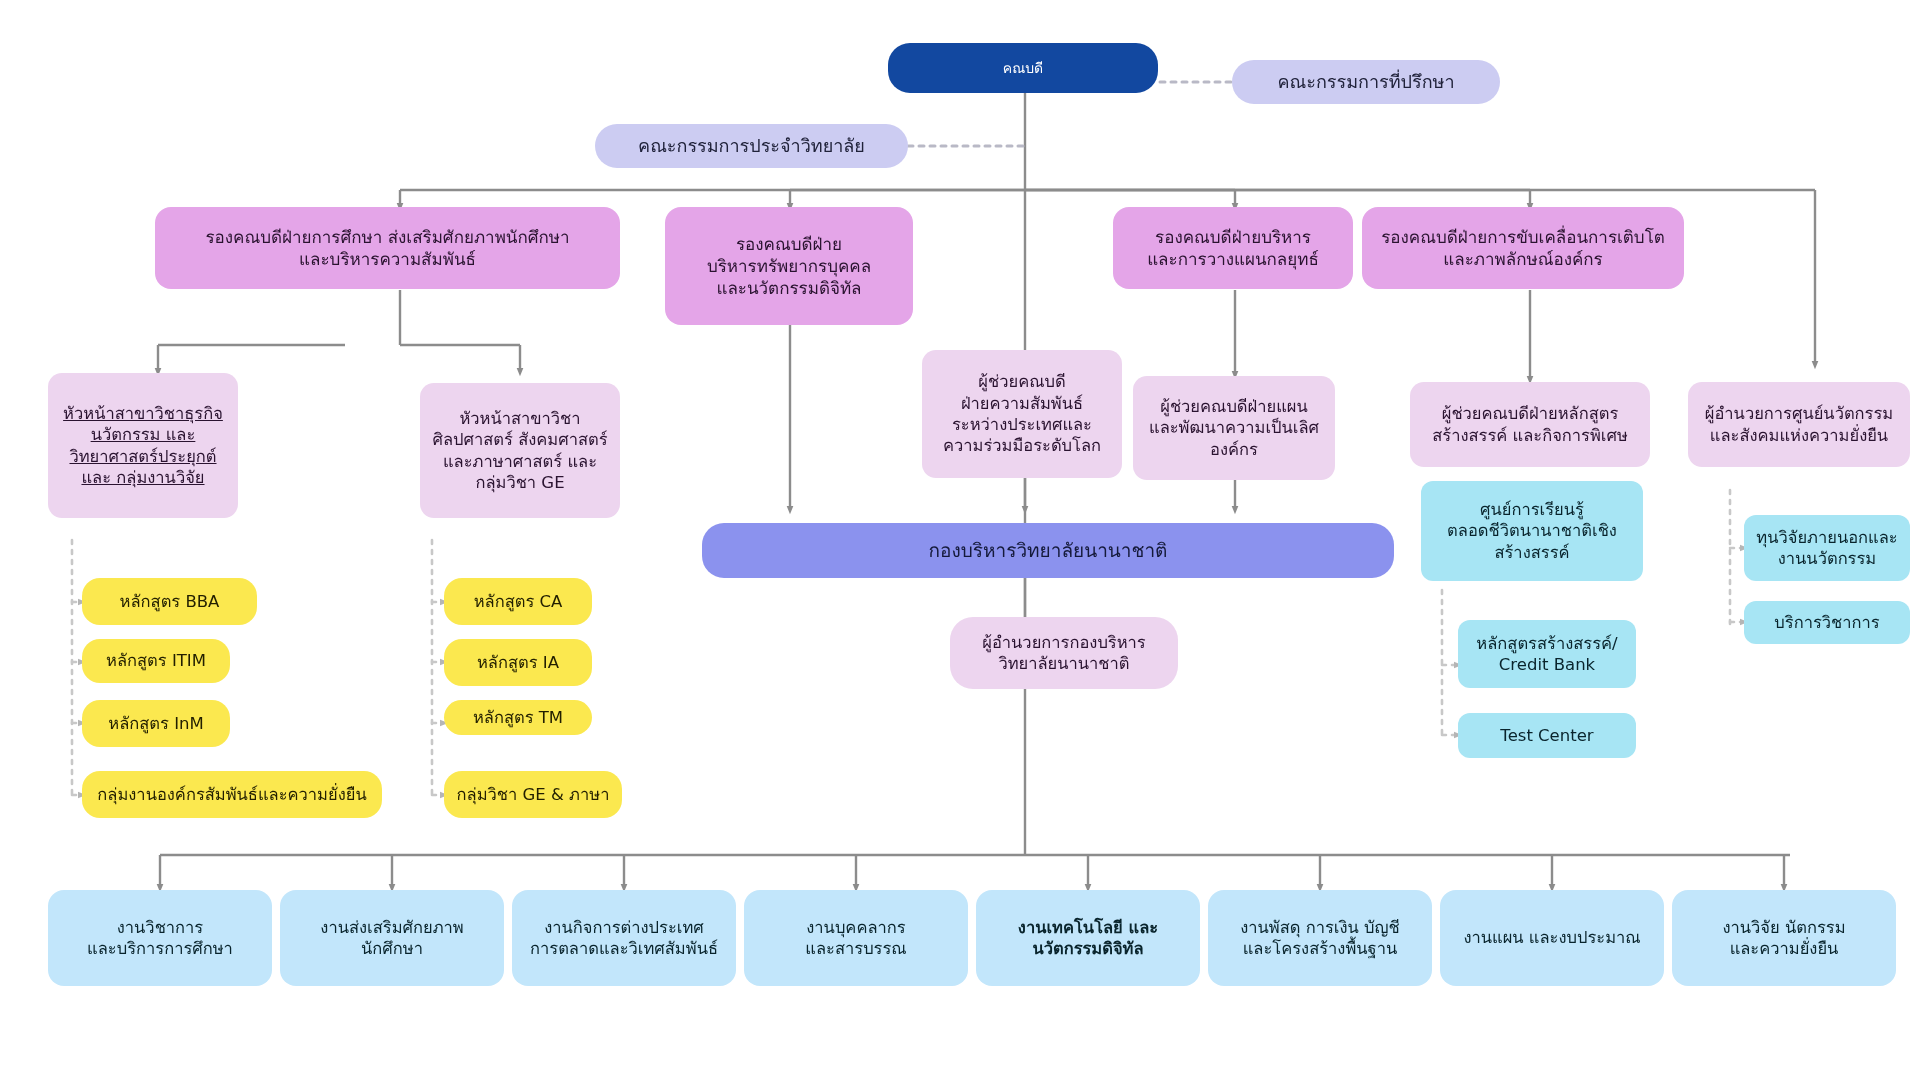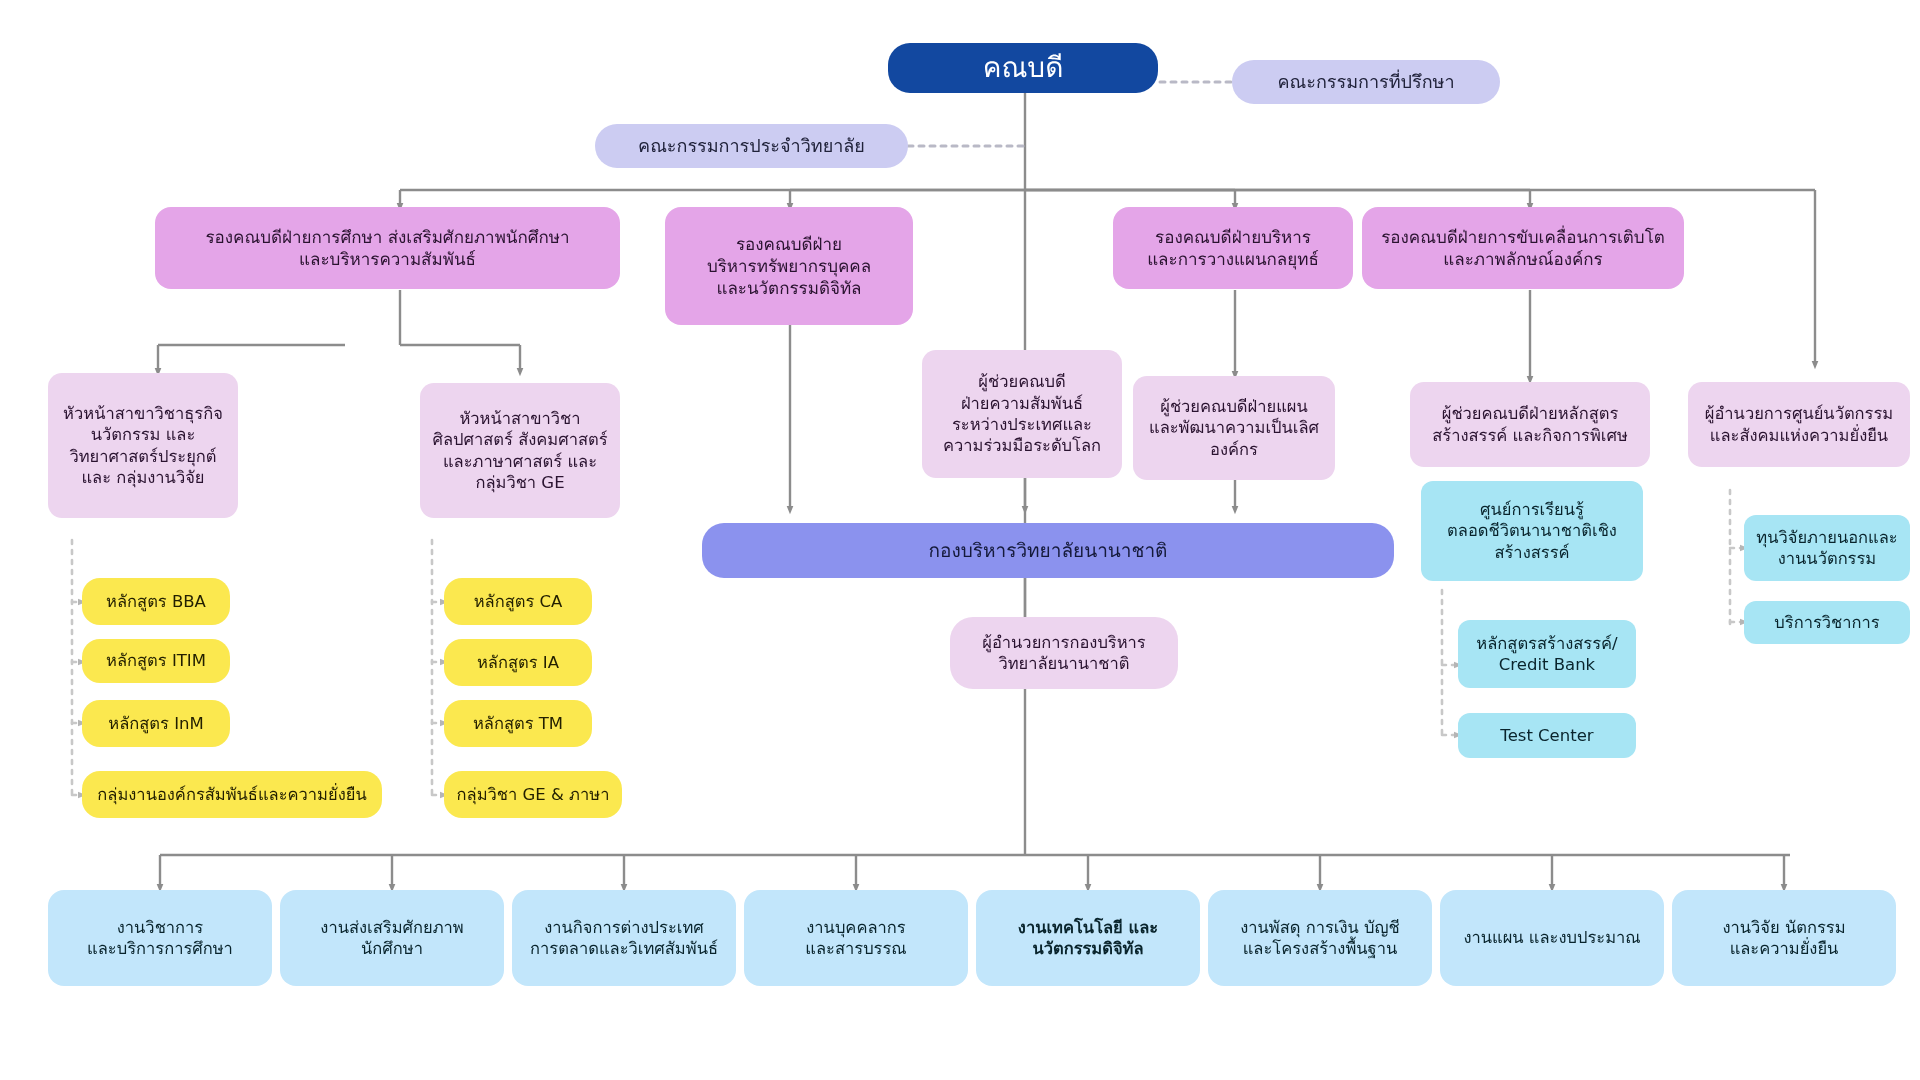--- a/index.html
+++ b/index.html
@@ -31,21 +31,21 @@
     text-align:center;
     border-radius:18px;
     line-height:1.30;
     padding:4px 8px;
     white-space:pre-line;
     z-index:3;
   }
   .n-dean{
     background:#1248a0;
     color:#ffffff;
-    font-size:28px;
+    font-size:14px;
     border-radius:22px;
   }
   .n-committee{
     background:#ccccf2;
     color:#20223a;
     font-size:18px;
     border-radius:22px;
   }
   .n-vice{
     background:#e4a5e8;
@@ -196,21 +196,21 @@
   <div class="node n-vice" style="left:1113px; top:207px; width:240px; height:82px;">
     <span>รองคณบดีฝ่ายบริหาร
 และการวางแผนกลยุทธ์</span>
   </div>
 
   <div class="node n-vice" style="left:1362px; top:207px; width:322px; height:82px;">
     <span>รองคณบดีฝ่ายการขับเคลื่อนการเติบโต
 และภาพลักษณ์องค์กร</span>
   </div>
 
-  <div class="node n-assist" style="left:48px; top:373px; width:190px; height:145px;">
+  <div class="node n-assist" style="left:48px; top:373px; width:190px; height:145px;text-decoration:underline;">
     <span>หัวหน้าสาขาวิชาธุรกิจ
 นวัตกรรม และ
 วิทยาศาสตร์ประยุกต์
 และ กลุ่มงานวิจัย</span>
   </div>
 
   <div class="node n-assist" style="left:420px; top:383px; width:200px; height:135px;">
     <span>หัวหน้าสาขาวิชา
 ศิลปศาสตร์ สังคมศาสตร์
 และภาษาศาสตร์  และ
@@ -242,40 +242,40 @@
 
   <div class="node n-division" style="left:702px; top:523px; width:692px; height:55px;">
     <span>กองบริหารวิทยาลัยนานาชาติ</span>
   </div>
 
   <div class="node n-assist" style="left:950px; top:617px; width:228px; height:72px;border-radius:23px;">
     <span>ผู้อำนวยการกองบริหาร
 วิทยาลัยนานาชาติ</span>
   </div>
 
-  <div class="node n-program" style="left:82px; top:578px; width:148px; height:47px;">
+  <div class="node n-program" style="left:82px; top:578px; width:175px; height:47px;">
     <span>หลักสูตร BBA</span>
   </div>
   <div class="node n-program" style="left:82px; top:639px; width:148px; height:44px;">
     <span>หลักสูตร ITIM</span>
   </div>
   <div class="node n-program" style="left:82px; top:700px; width:148px; height:47px;">
     <span>หลักสูตร InM</span>
   </div>
   <div class="node n-program" style="left:82px; top:771px; width:300px; height:47px;">
     <span>กลุ่มงานองค์กรสัมพันธ์และความยั่งยืน</span>
   </div>
 
   <div class="node n-program" style="left:444px; top:578px; width:148px; height:47px;">
     <span>หลักสูตร CA</span>
   </div>
   <div class="node n-program" style="left:444px; top:639px; width:148px; height:47px;">
     <span>หลักสูตร IA</span>
   </div>
-  <div class="node n-program" style="left:444px; top:700px; width:148px; height:47px;">
+  <div class="node n-program" style="left:444px; top:700px; width:148px; height:35px;">
     <span>หลักสูตร TM</span>
   </div>
   <div class="node n-program" style="left:444px; top:771px; width:178px; height:47px;">
     <span>กลุ่มวิชา GE &amp; ภาษา</span>
   </div>
 
   <div class="node n-unit" style="left:1421px; top:481px; width:222px; height:100px;">
     <span>ศูนย์การเรียนรู้
 ตลอดชีวิตนานาชาติเชิง
 สร้างสรรค์</span>

